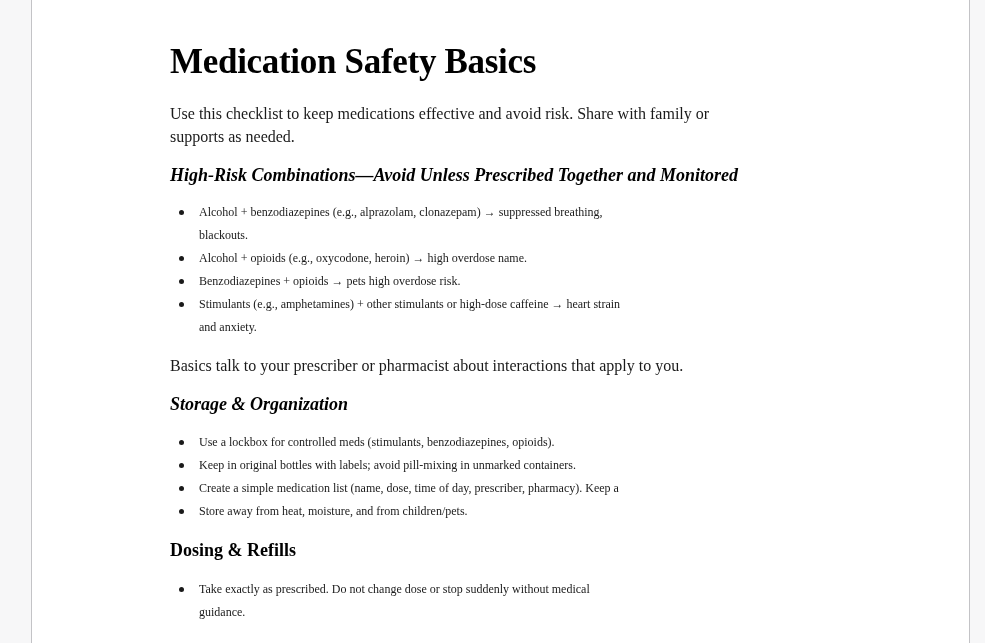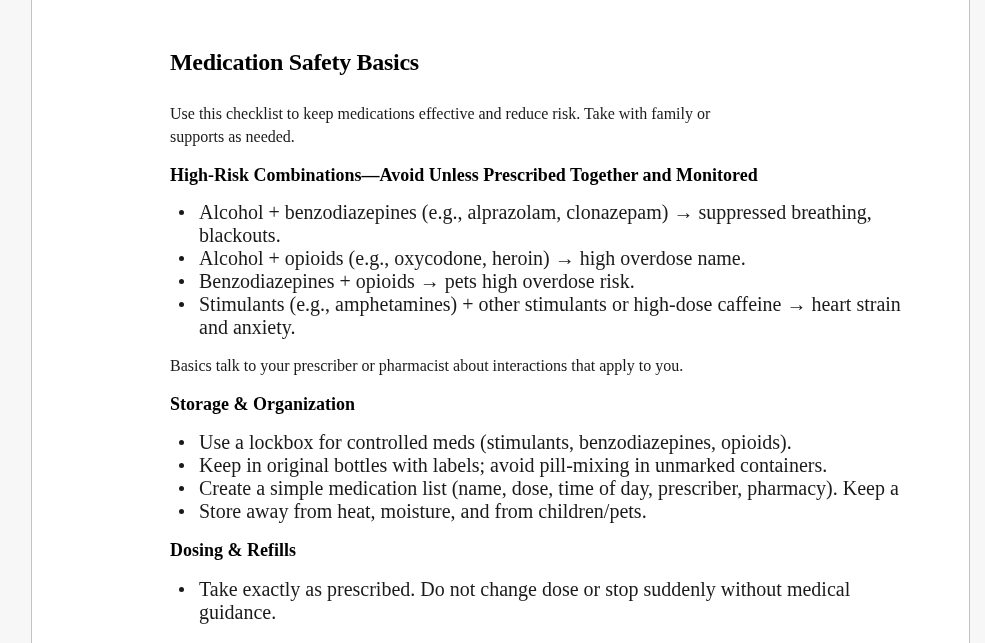--- a/index.html
+++ b/index.html
@@ -22,21 +22,21 @@
   .gutter.left  { left: 0;  width: 31px; border-right: 1px solid #c3c3c6; }
   .gutter.right { right: 0; width: 15px; border-left: 1px solid #c3c3c6; }
 
   .doc {
     position: relative;
     margin-left: 170px;
     width: 690px;
   }
   h1.doc-title {
     margin: 44px 0 0 0;
-    font-size: 24px;
+    font-size: 35px;
     line-height: 36px;
     font-weight: bold;
     color: #000000;
     letter-spacing: -0.3px;
     white-space: nowrap;
   }
   p.body-para {
     margin: 0;
     font-size: 16px;
     line-height: 23px;
@@ -44,27 +44,27 @@
   p.intro { margin-top: 22px; }
   p.note  { margin-top: 15px; }
   h2.section-heading {
     margin: 0;
     font-size: 18px;
     line-height: 25px;
     font-weight: bold;
     color: #000000;
     white-space: nowrap;
   }
-  h2.mt15 { margin-top: 15px; }
+  h2.mt15 { margin-top: 15px; font-style: italic; }
   h2.mt14 { margin-top: 15px; }
   ul.bullet-list {
     list-style: none;
     margin: 0;
     padding: 0;
-    font-size: 20px;
+    font-size: 12px;
     line-height: 23px;
   }
   ul.mt13 { margin-top: 13px; }
   ul.mt14 { margin-top: 14px; }
   ul.mt15 { margin-top: 15px; }
   ul.bullet-list li {
     position: relative;
     padding-left: 29px;
   }
   .dot {
@@ -85,21 +85,21 @@
 <body>
 
 <div class="gutter left"></div>
 <div class="gutter right"></div>
 
 <main class="doc">
 
   <h1 class="doc-title">Medication Safety Basics</h1>
 
   <p class="body-para intro">
-    <span class="line">Use this checklist to keep medications effective and reduce risk. Take with family or</span>
+    <span class="line">Use this checklist to keep medications effective and avoid risk. Share with family or</span>
     <span class="line">supports as needed.</span>
   </p>
 
   <h2 class="section-heading mt15">High-Risk Combinations—Avoid Unless Prescribed Together and Monitored</h2>
 
   <ul class="bullet-list mt13">
     <li>
       <span class="dot"></span>
       <span class="line">Alcohol + benzodiazepines (e.g., alprazolam, clonazepam) → suppressed breathing,</span>
       <span class="line">blackouts.</span>

